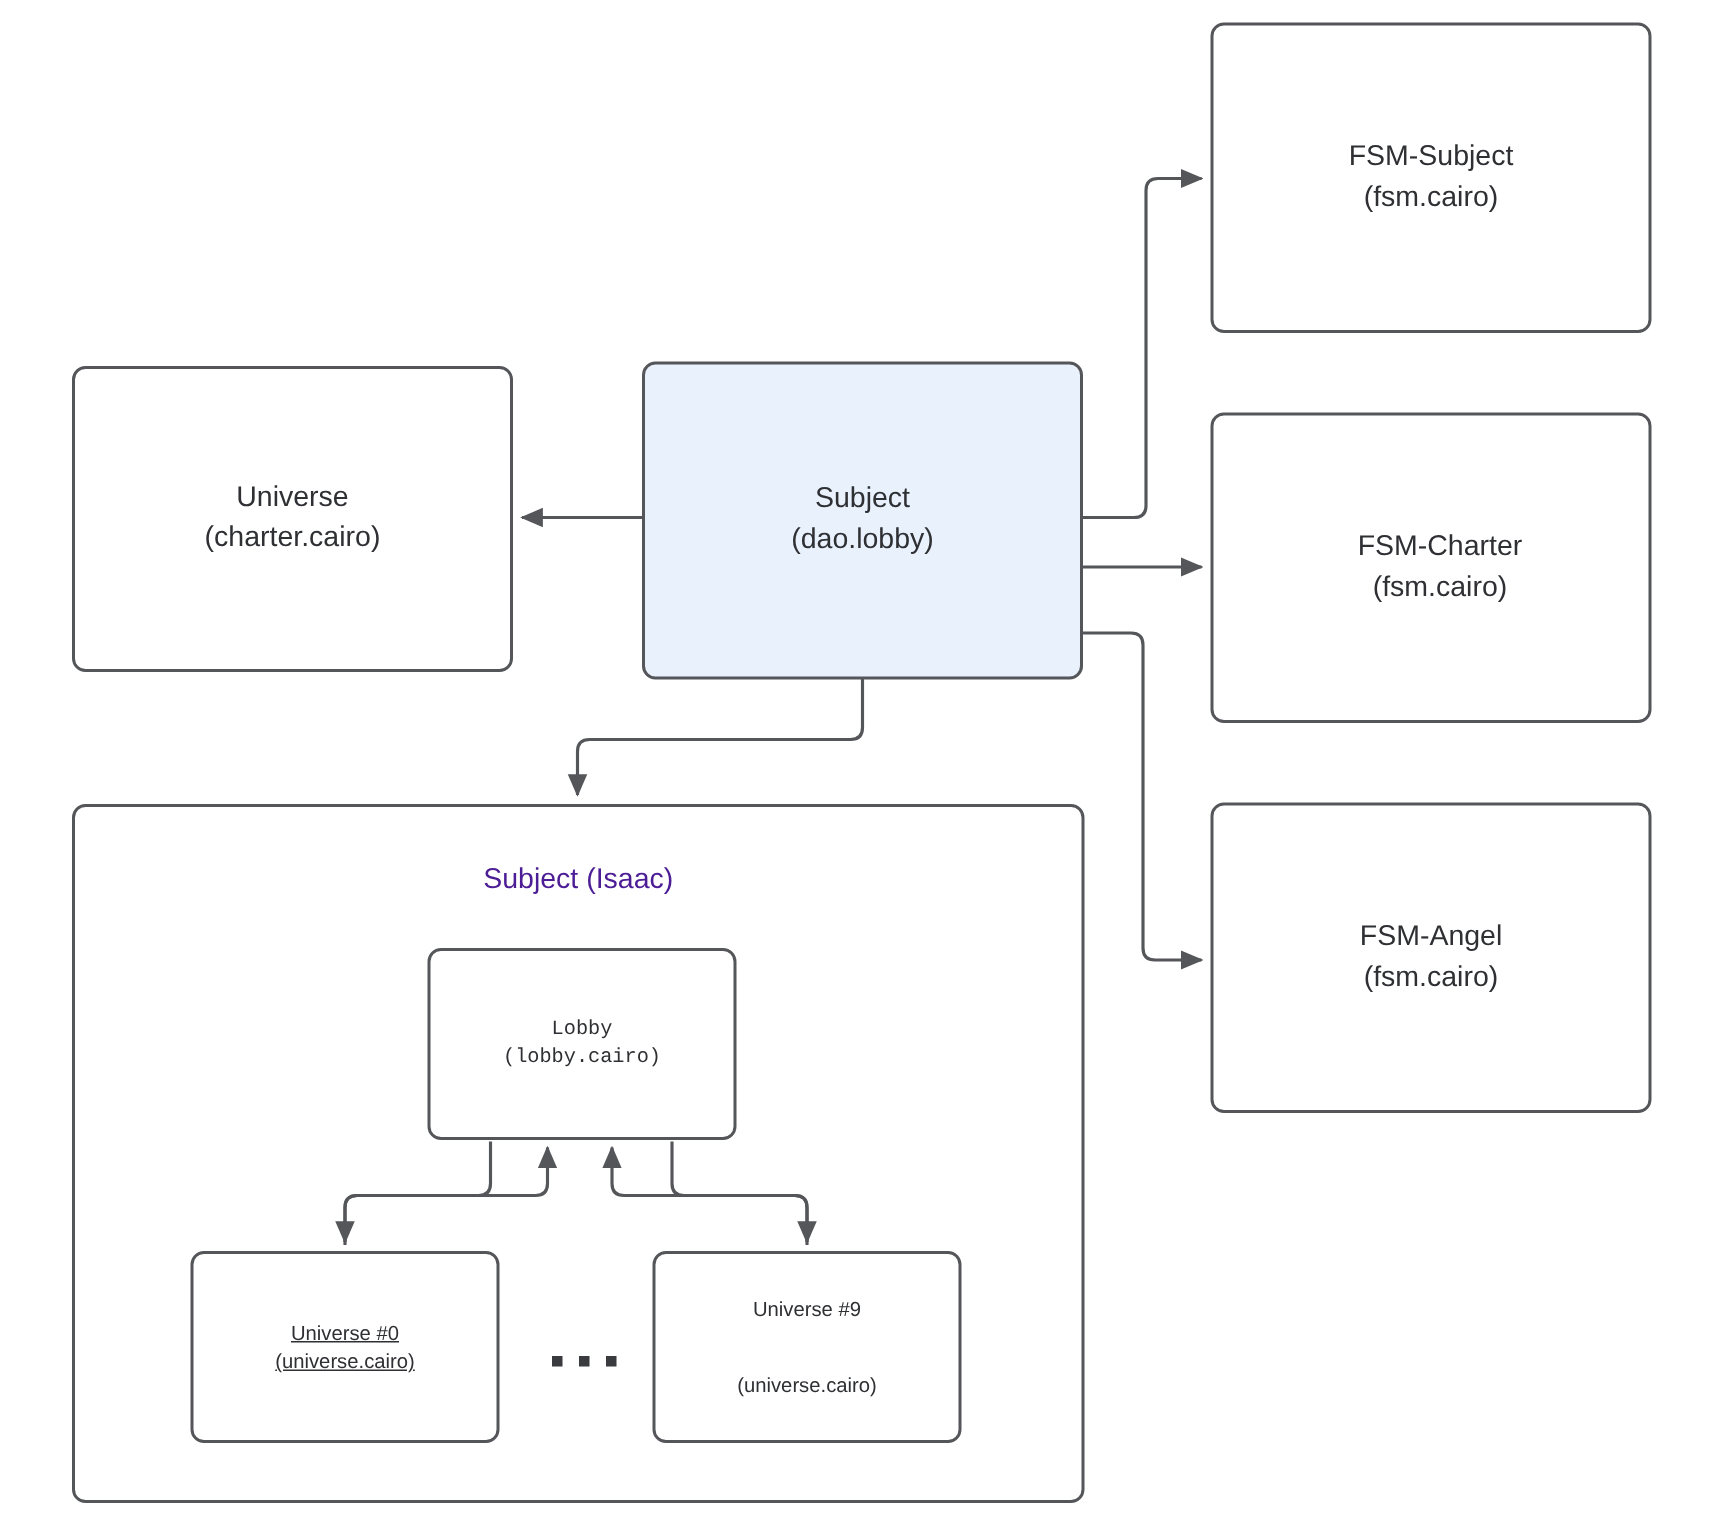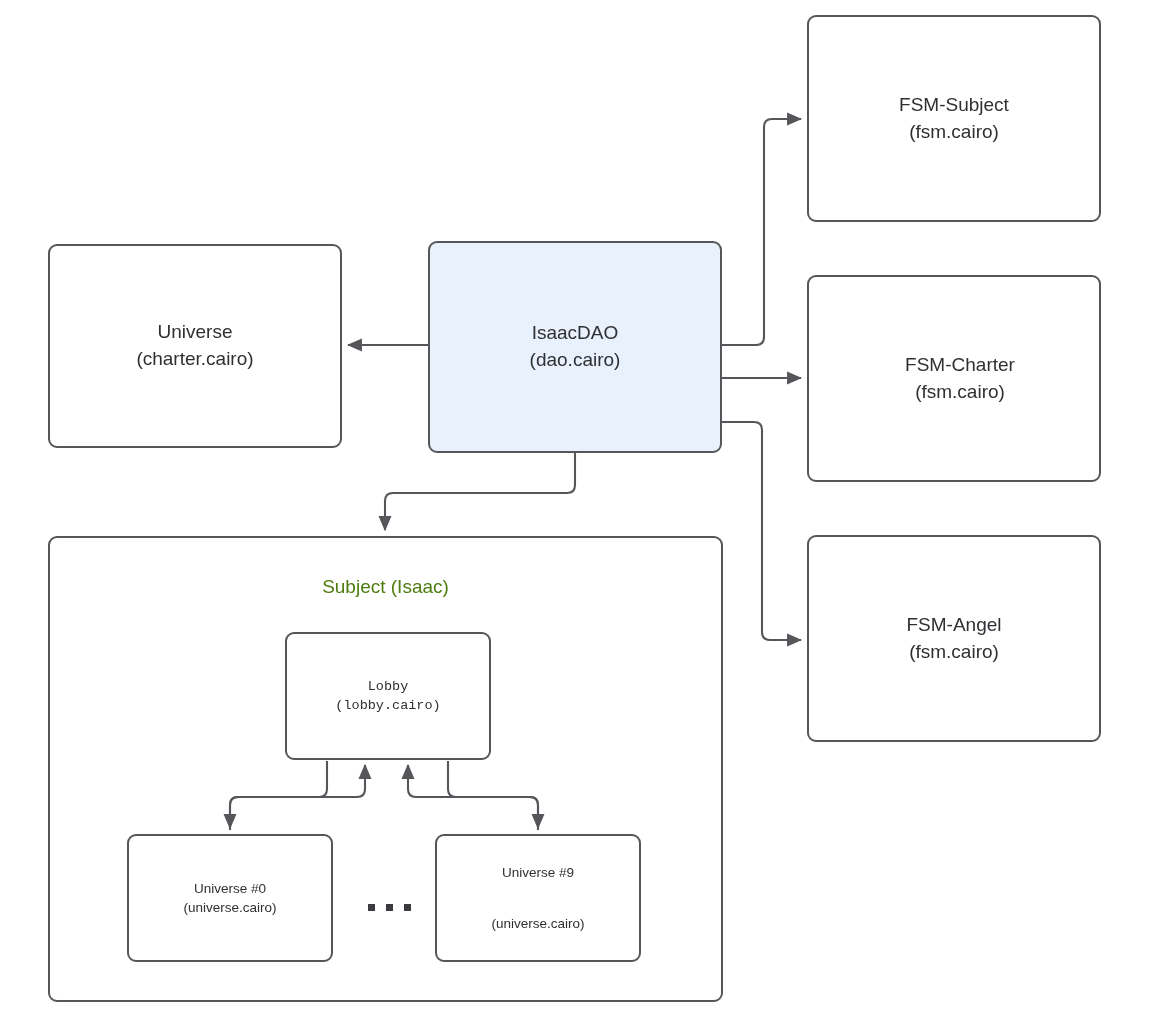--- a/index.html
+++ b/index.html
@@ -56,21 +56,21 @@
     border: 2px solid #55565a;
     border-radius: 9px;
     background: transparent;
     z-index: 1;
   }
   .group-title {
     position: absolute;
     width: 100%;
     text-align: center;
     font-size: 19px;
-    color: #4d7c0f;
+    color: #4c1d95;
     white-space: nowrap;
   }
   .ellipsis {
     position: absolute;
     display: flex;
     gap: 11px;
     align-items: center;
     z-index: 3;
   }
   .ellipsis i {
@@ -108,22 +108,22 @@
 
       <path d="M 327 761 L 327 789 Q 327 797 319 797 L 238 797 Q 230 797 230 805 L 230 828"></path>
 
       <path d="M 538 830 L 538 805 Q 538 797 530 797 L 416 797 Q 408 797 408 789 L 408 765"></path>
 
       <path d="M 448 761 L 448 789 Q 448 797 456 797 L 530 797 Q 538 797 538 805 L 538 828"></path>
     </g>
   </svg>
 
   <div class="node size-lg accent" style="left:428px; top:241px; width:294px; height:212px;">
-    <span class="l1">IsaacDAO</span>
-    <span class="l2">(dao.cairo)</span>
+    <span class="l1">Subject</span>
+    <span class="l2">(dao.lobby)</span>
   </div>
 
   <div class="node size-lg" style="left:48px; top:244px; width:294px; height:204px;">
     <span class="l1">Universe</span>
     <span class="l2">(charter.cairo)</span>
   </div>
 
   <div class="node size-lg" style="left:807px; top:15px; width:294px; height:207px;">
     <span class="l1">FSM-Subject</span>
     <span class="l2">(fsm.cairo)</span>
@@ -141,21 +141,21 @@
 
   <div class="group" style="left:48px; top:536px; width:675px; height:466px;">
     <div class="group-title" style="top:38px;">Subject (Isaac)</div>
   </div>
 
   <div class="node size-sm" style="left:285px; top:632px; width:206px; height:128px;font-family:Liberation Mono, monospace;">
     <span class="l1">Lobby</span>
     <span class="l2">(lobby.cairo)</span>
   </div>
 
-  <div class="node size-sm" style="left:127px; top:834px; width:206px; height:128px;">
+  <div class="node size-sm" style="left:127px; top:834px; width:206px; height:128px;text-decoration:underline;">
     <span class="l1">Universe #0</span>
     <span class="l2">(universe.cairo)</span>
   </div>
 
   <div class="node size-sm" style="left:435px; top:834px; width:206px; height:128px;gap:32px;">
     <span class="l1">Universe #9</span>
     <span class="l2">(universe.cairo)</span>
   </div>
 
   <div class="ellipsis" style="left:368px; top:904px;">

